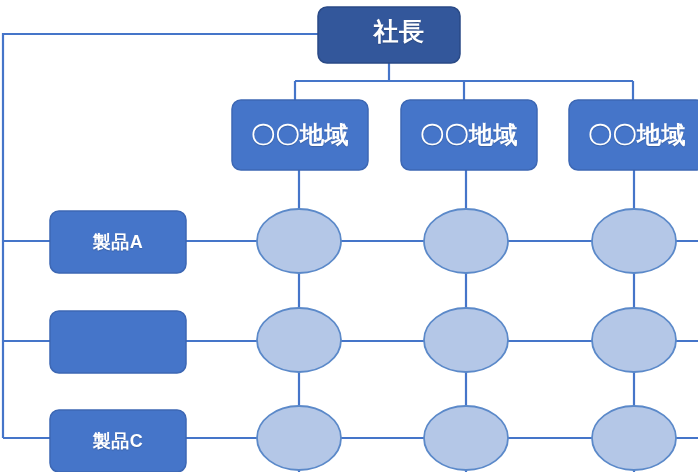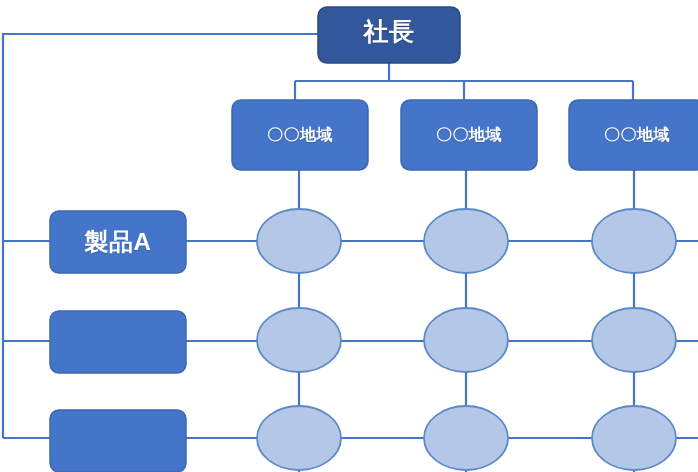--- a/index.html
+++ b/index.html
@@ -36,24 +36,24 @@
     letter-spacing: 0.5px;
     text-shadow: 0 1px 1px rgba(0,0,0,0.18);
     pointer-events: none;
     white-space: nowrap;
     line-height: 1;
   }
   .label-top {
     font-size: 25px;
   }
   .label-region {
-    font-size: 16px;
+    font-size: 24px;
   }
   .label-product {
-    font-size: 24px;
+    font-size: 18px;
   }
 </style>
 </head>
 <body>
 
 <div id="diagram-root">
 
   <svg id="diagram-svg" viewBox="0 0 698 472" xmlns="http://www.w3.org/2000/svg">
 
     <g stroke="#4575C9" stroke-width="2.2" fill="none" stroke-linecap="butt">
@@ -101,21 +101,22 @@
       <rect x="232" y="100" width="136" height="70" rx="9" ry="9" fill="#4575C9" stroke="#3C67B4" stroke-width="1.5"></rect>
       <rect x="401" y="100" width="136" height="70" rx="9" ry="9" fill="#4575C9" stroke="#3C67B4" stroke-width="1.5"></rect>
       <rect x="569" y="100" width="136" height="70" rx="9" ry="9" fill="#4575C9" stroke="#3C67B4" stroke-width="1.5"></rect>
 
       <rect x="50" y="211" width="136" height="62" rx="9" ry="9" fill="#4575C9" stroke="#3C67B4" stroke-width="1.5"></rect>
       <rect x="50" y="311" width="136" height="62" rx="9" ry="9" fill="#4575C9" stroke="#3C67B4" stroke-width="1.5"></rect>
       <rect x="50" y="410" width="136" height="62" rx="9" ry="9" fill="#4575C9" stroke="#3C67B4" stroke-width="1.5"></rect>
     </g>
   </svg>
 
-  <div class="node-label label-top" style="left:318px; top:7px; width:142px; height:48px;text-align:right;">社長</div>
+  <div class="node-label label-top" style="left:328px; top:7px; width:142px; height:48px;text-align:right;">社長</div>
 
   <div class="node-label label-region" style="left:232px; top:100px; width:136px; height:70px;">〇〇地域</div>
   <div class="node-label label-region" style="left:401px; top:100px; width:136px; height:70px;">〇〇地域</div>
   <div class="node-label label-region" style="left:569px; top:100px; width:136px; height:70px;">〇〇地域</div>
 
   <div class="node-label label-product" style="left:50px; top:211px; width:136px; height:62px;">製品A</div>
+  <div class="node-label label-product" style="left:50px; top:410px; width:136px; height:62px;">製品C</div>
 
 </div>
 
 </body></html>

